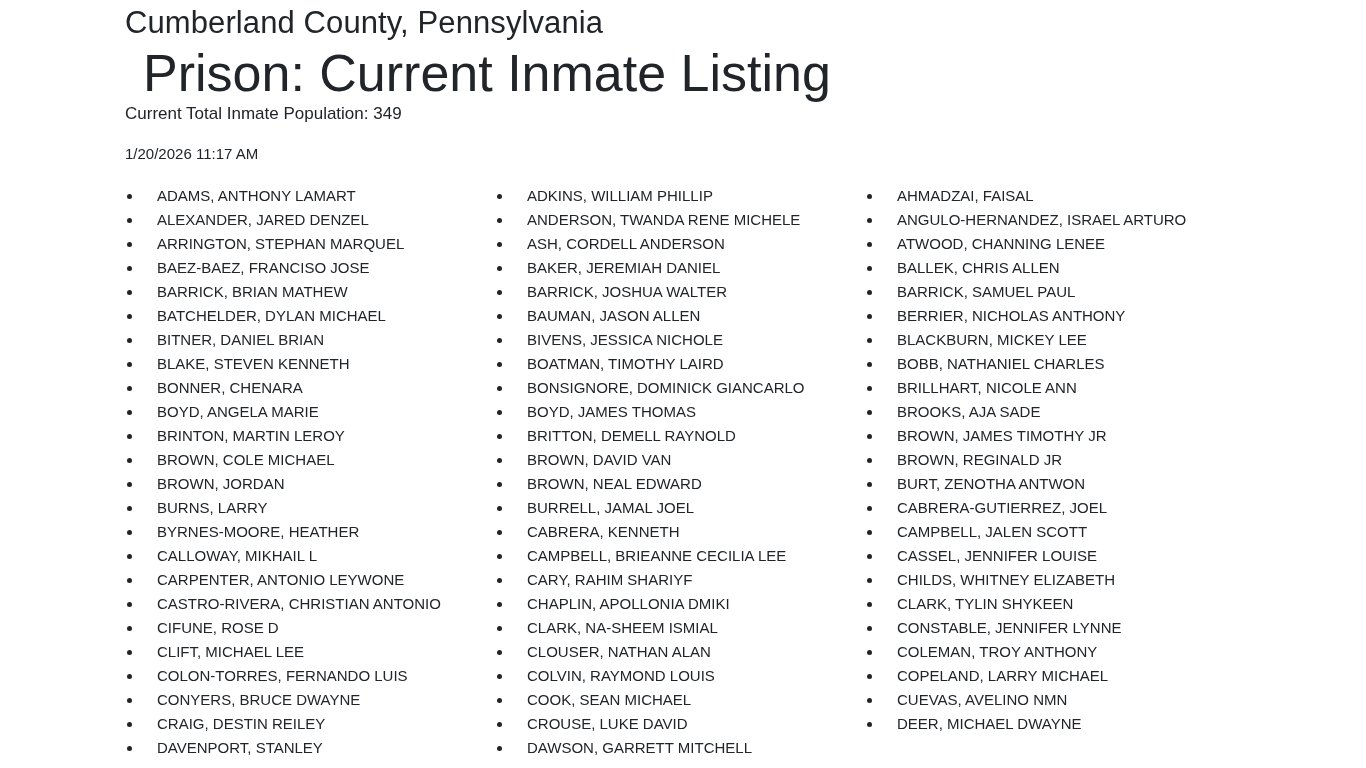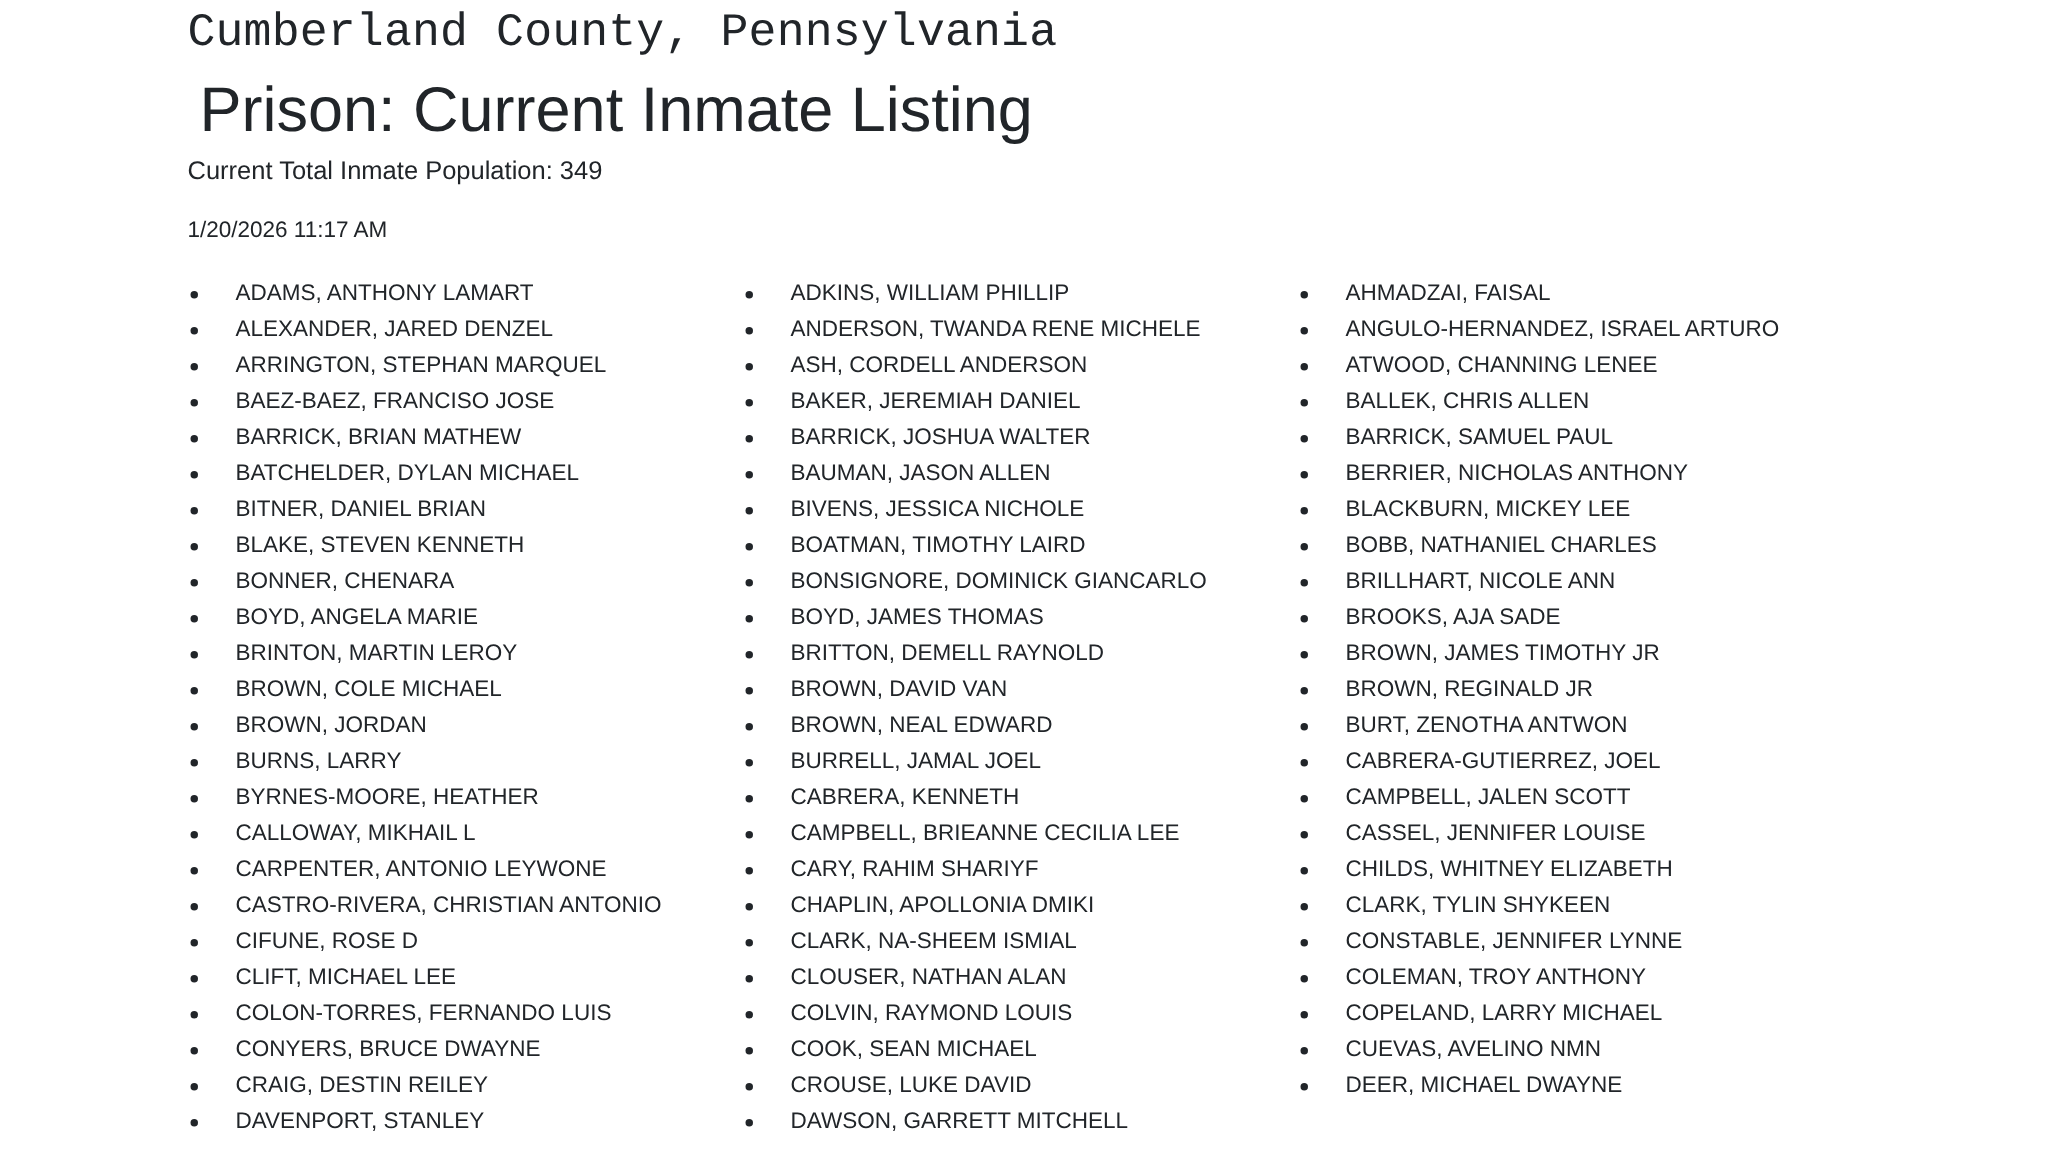--- a/index.html
+++ b/index.html
@@ -14,34 +14,34 @@
       font-family: "DejaVu Sans", "Liberation Sans", sans-serif;
       color: #212529;
     }
     .container {
       position: absolute;
       left: 125px;
       top: 0;
       width: 1110px;
     }
     h2.county {
-      font-family: Liberation Mono, monospace;
+      font-family: Liberation Sans, sans-serif;
       font-weight: 500;
       font-size: 31px;
       line-height: 38px;
       margin: 4px 0 0 0;
       color: #212529;
       letter-spacing: 0.1px;
     }
     h1.title {
       font-family: "Liberation Sans", sans-serif;
       font-weight: 500;
-      font-size: 42px;
+      font-size: 52px;
       line-height: 46px;
-      margin: 8px 0 0 8px;
+      margin: 8px 0 0 18px;
       color: #212529;
     }
     p.pop {
       font-family: Liberation Sans, sans-serif;
       font-size: 17px;
       line-height: 20px;
       margin: 8px 0 0 0;
     }
     p.ts {
       font-family: "Liberation Sans", sans-serif;

